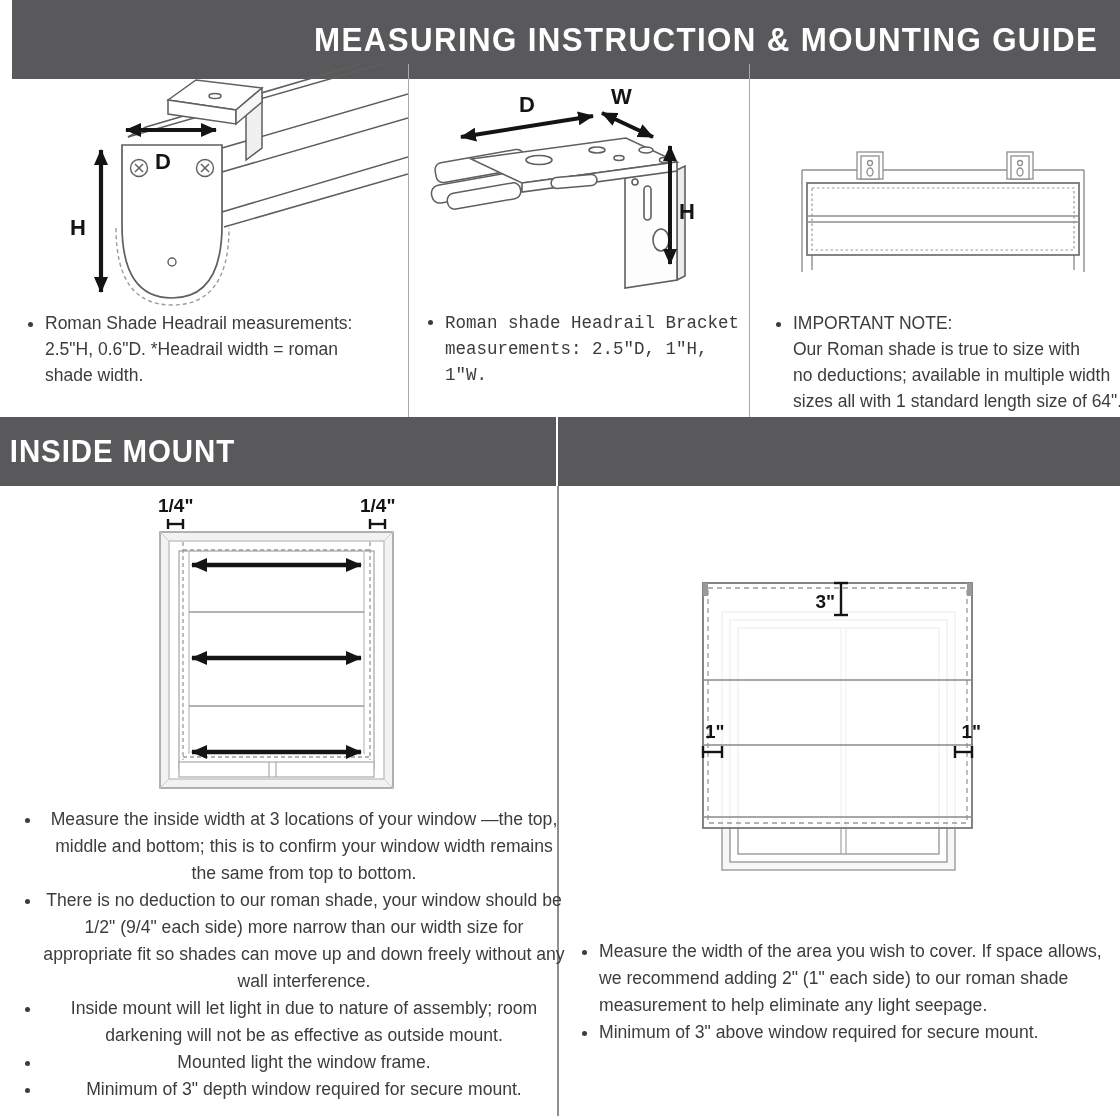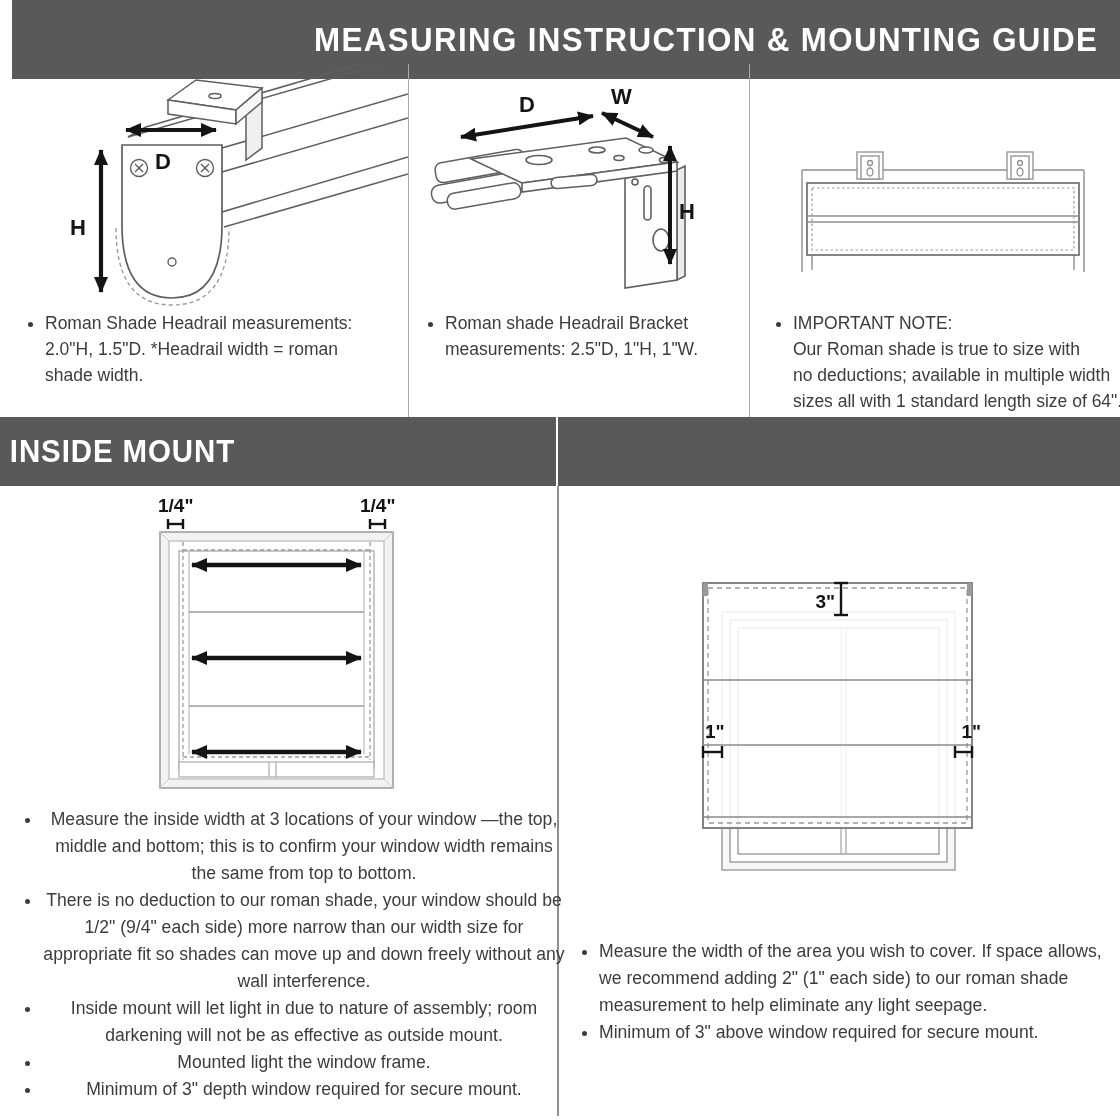--- a/index.html
+++ b/index.html
@@ -20,21 +20,21 @@
   
   #top-row{position:absolute;left:0;top:64px;width:1120px;height:353px;}
   .panel{position:absolute;top:0;height:353px;}
   #p1{left:0;width:408px;}
   #p2{left:408px;width:340px;border-left:1px solid #a9a9a9;border-right:1px solid #a9a9a9;}
   #p3{left:758px;width:370px;}
   .panel svg{position:absolute;}
   ul.note{margin:0;padding-left:17px;position:absolute;font-size:17.5px;line-height:26px;color:#3c3c3e;}
   ul.note li{margin:0;}
   #p1 ul{left:28px;top:246px;width:332px;}
-  #p2 ul{left:19px;top:246px;width:302px;}
+  #p2 ul{left:19px;top:246px;width:302px;font-family:Liberation Mono, monospace;}
   #p3 ul{left:18px;top:246px;width:348px;}
   #p3 .nb{display:block;}
   #p3 .nl{display:block;}
   
   #bottom{position:absolute;left:0;top:486px;width:1120px;height:634px;}
   #col-div{position:absolute;left:557px;top:0;width:1.5px;height:630px;background:#8f8f8f;}
   #col-left{position:absolute;left:0;top:0;width:556px;height:634px;}
   #col-right{position:absolute;left:559px;top:0;width:561px;height:634px;}
   ul.bullets{margin:0;padding-left:16px;position:absolute;font-size:17.6px;line-height:27px;color:#3c3c3e;}
   ul.bullets li{margin:0;}
@@ -93,21 +93,21 @@
         <line x1="209" y1="100" x2="201" y2="108"></line>
         <circle cx="172" cy="198" r="4"></circle>
       </g>
 
       <line x1="126" y1="66" x2="216" y2="66" stroke="#141414" stroke-width="4.2" marker-start="url(#a1)" marker-end="url(#a1)"></line>
       <line x1="101" y1="86" x2="101" y2="228" stroke="#141414" stroke-width="4.2" marker-start="url(#a1)" marker-end="url(#a1)"></line>
       <text class="dimlab" x="155" y="105">D</text>
       <text class="dimlab" x="70" y="171">H</text>
     </svg>
     <ul class="note">
-      <li>Roman Shade Headrail measurements: 2.0"H, 1.5"D. *Headrail width = roman shade width.</li>
+      <li>Roman Shade Headrail measurements: 2.5"H, 0.6"D. *Headrail width = roman shade width.</li>
     </ul>
   </div>
 
   <div class="panel" id="p2">
     <svg width="320" height="225" viewBox="0 0 320 225" style="left:12px;top:16px;">
       <defs>
         <marker id="a2" markerWidth="17" markerHeight="14" refX="15" refY="7" markerUnits="userSpaceOnUse" orient="auto-start-reverse">
           <path d="M0,0 L16,7 L0,14 Z" fill="#141414"></path>
         </marker>
       </defs>

